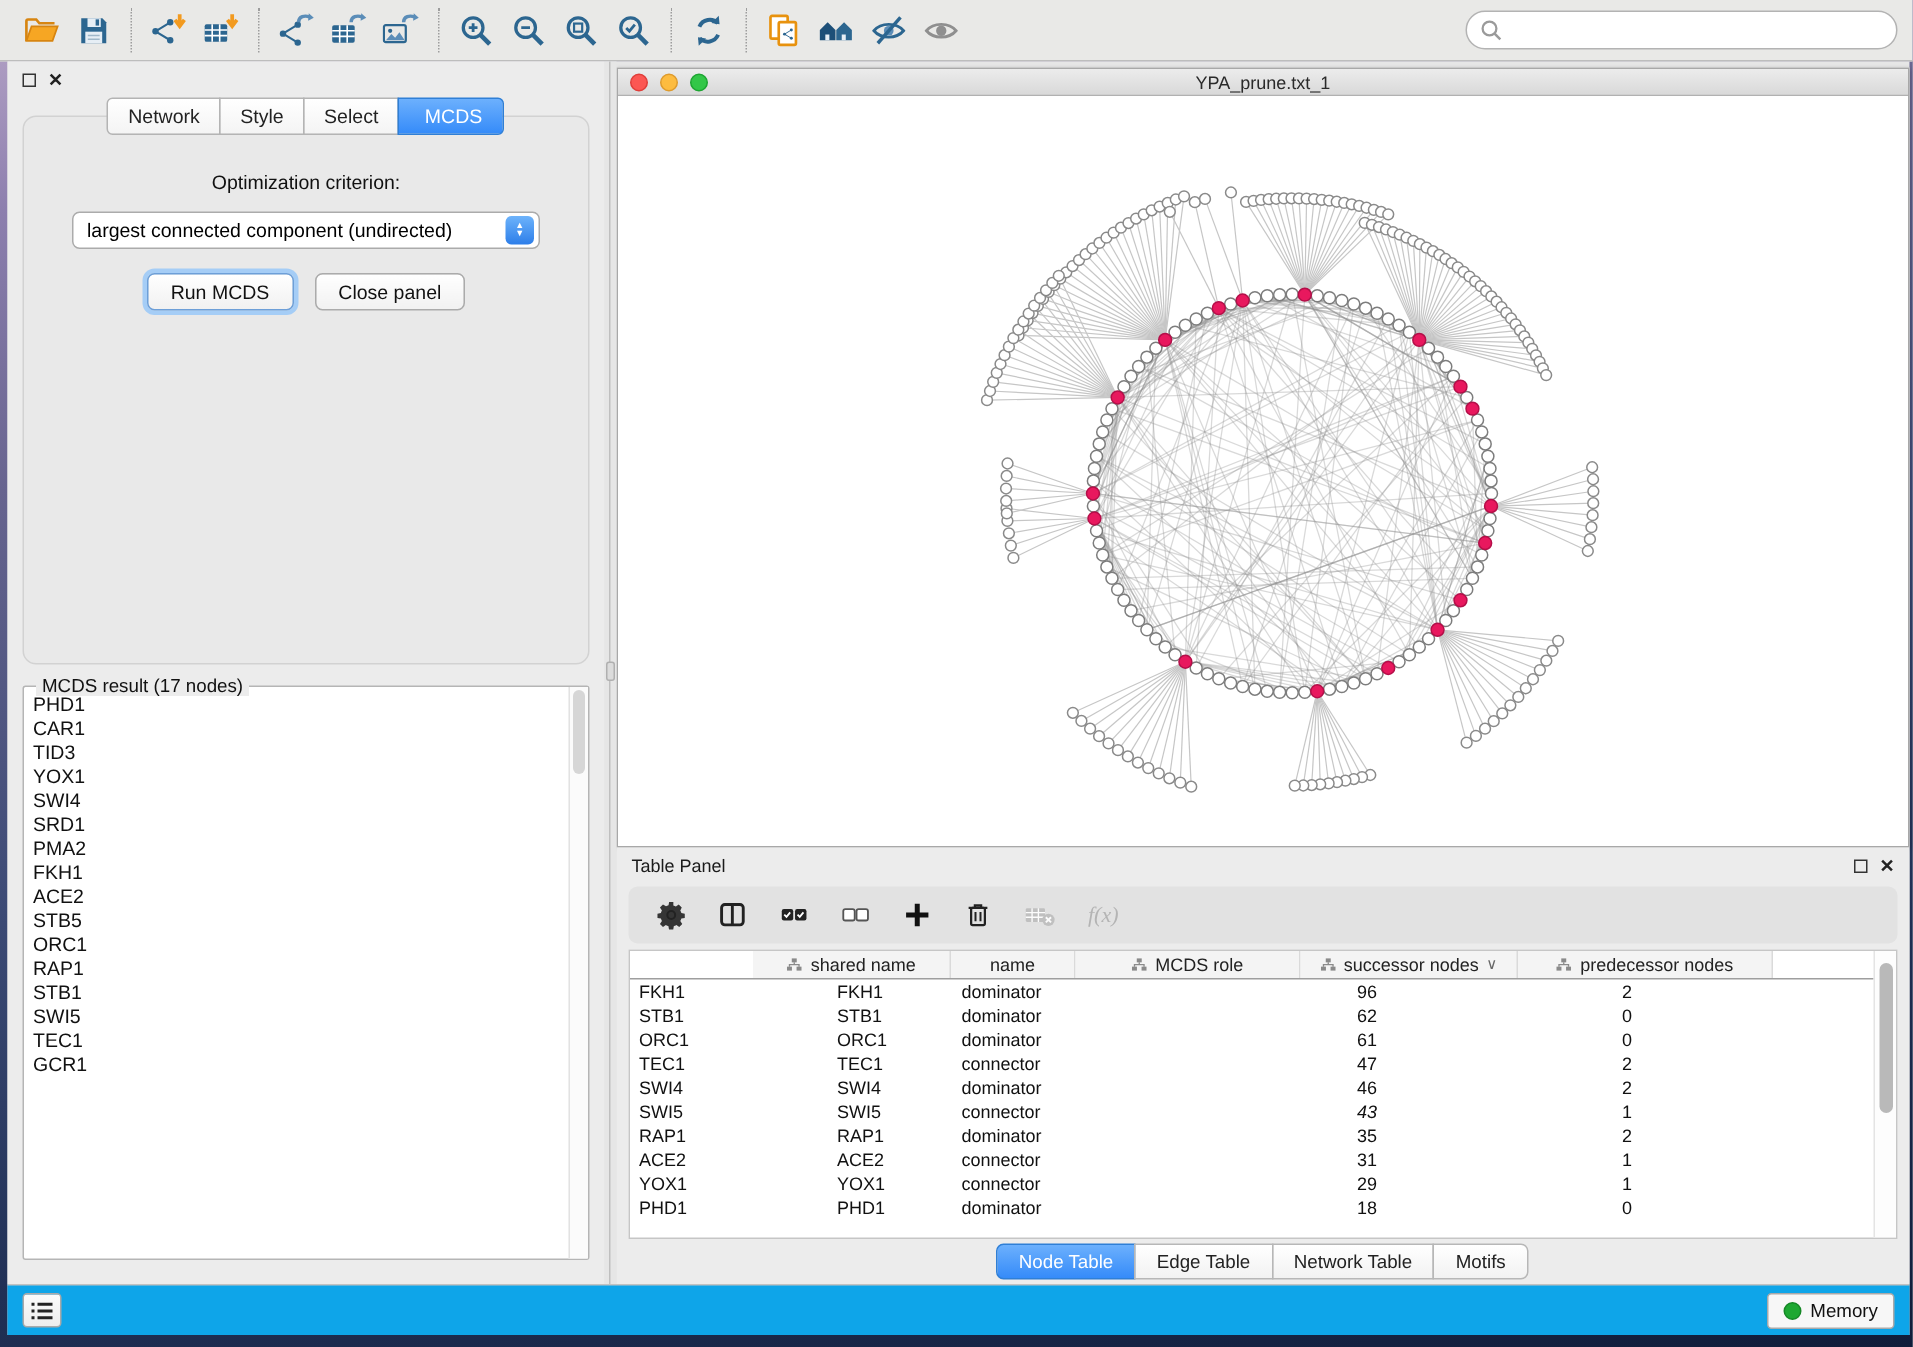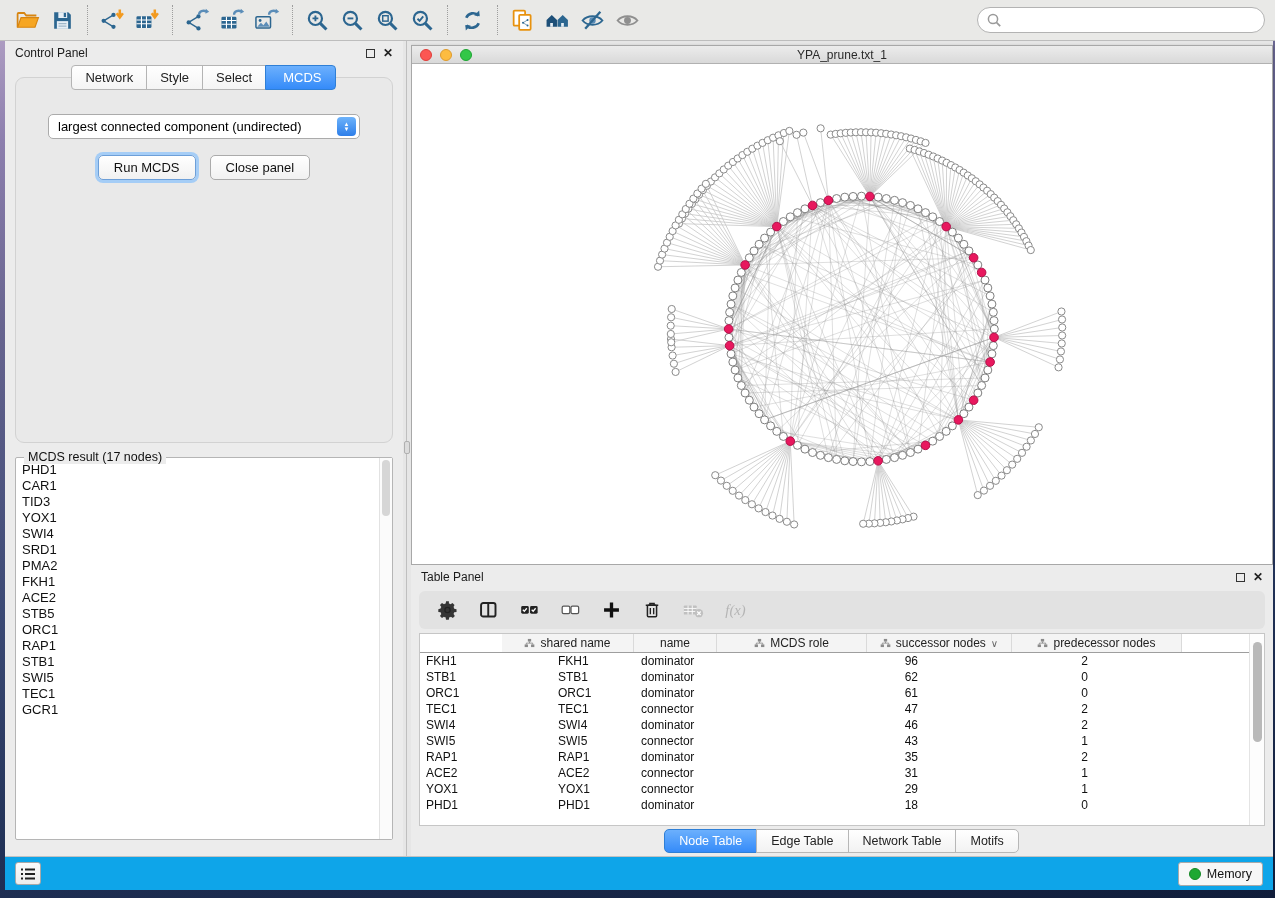--- a/index.html
+++ b/index.html
@@ -259,33 +259,33 @@
       </svg>
       <input style="">
     </div>
   </div>
 
 <div class="app-content">
   <div class="main-row">
 
     <div class="control-panel">
       <div class="panel-header">
-        <span class="ph-title">Control Panel</span>
         <span class="win-icons">
           <span class="winbox"></span>
           <span class="winx">✕</span>
         </span>
       </div>
       <div class="tabbar" id="cp-tabs">
           <div class="tab">Network</div>
           <div class="tab">Style</div>
           <div class="tab">Select</div>
           <div class="tab active">MCDS</div>
         </div>
       <div class="cp-body">
+        <div class="opt-label">Optimization criterion:</div>
         <div class="select">
           <span class="sel-val">largest connected component (undirected)</span>
           <span class="stepper">
               <span>▲</span>
               <span>▼</span>
             </span>
         </div>
         <div class="btn-row">
           <button class="pbtn focused">Run MCDS</button>
           <button class="pbtn">Close panel</button>
@@ -1172,21 +1172,21 @@
                 <div class="td" style="width: 132px;">SWI4</div>
                 <div class="td" style="width: 83px;">SWI4</div>
                 <div class="td" style="width: 150px;">dominator</div>
                 <div class="td num" style="width: 145px;">46</div>
                 <div class="td num" style="width: 170px;">2</div>
               </div>
               <div class="tr">
                 <div class="td" style="width: 132px;">SWI5</div>
                 <div class="td" style="width: 83px;">SWI5</div>
                 <div class="td" style="width: 150px;">connector</div>
-                <div class="td num" style="width: 145px;">43</div>
+                <div class="td num" style="width: 145px; font-style: italic;">43</div>
                 <div class="td num" style="width: 170px;">1</div>
               </div>
               <div class="tr">
                 <div class="td" style="width: 132px;">RAP1</div>
                 <div class="td" style="width: 83px;">RAP1</div>
                 <div class="td" style="width: 150px;">dominator</div>
                 <div class="td num" style="width: 145px;">35</div>
                 <div class="td num" style="width: 170px;">2</div>
               </div>
               <div class="tr">

